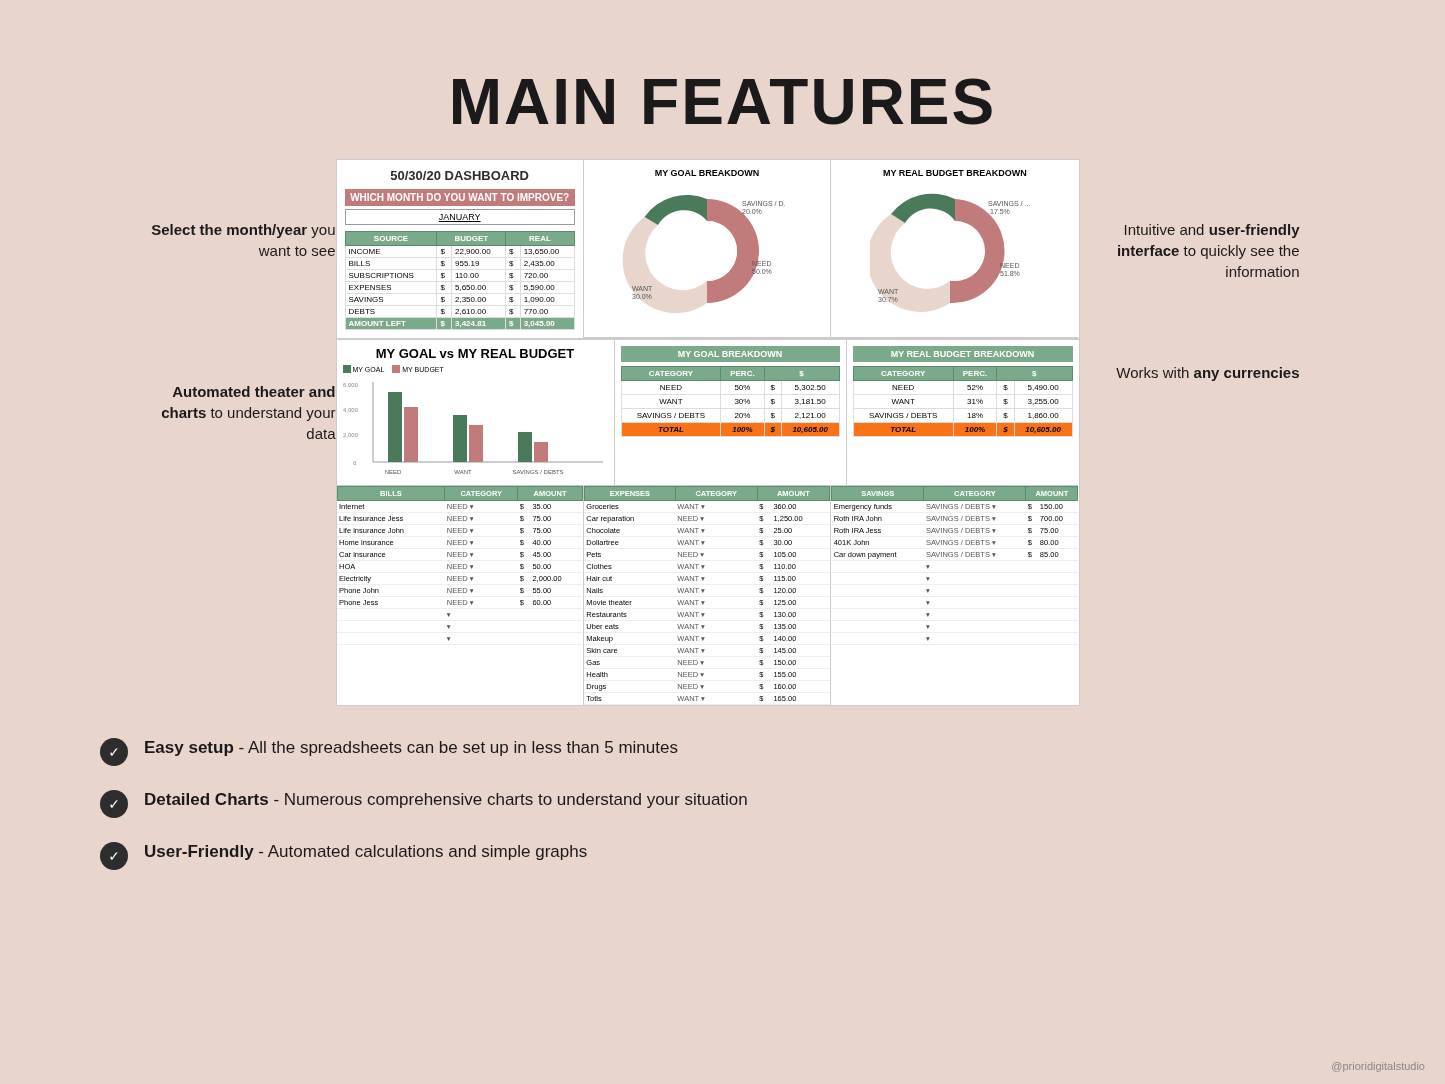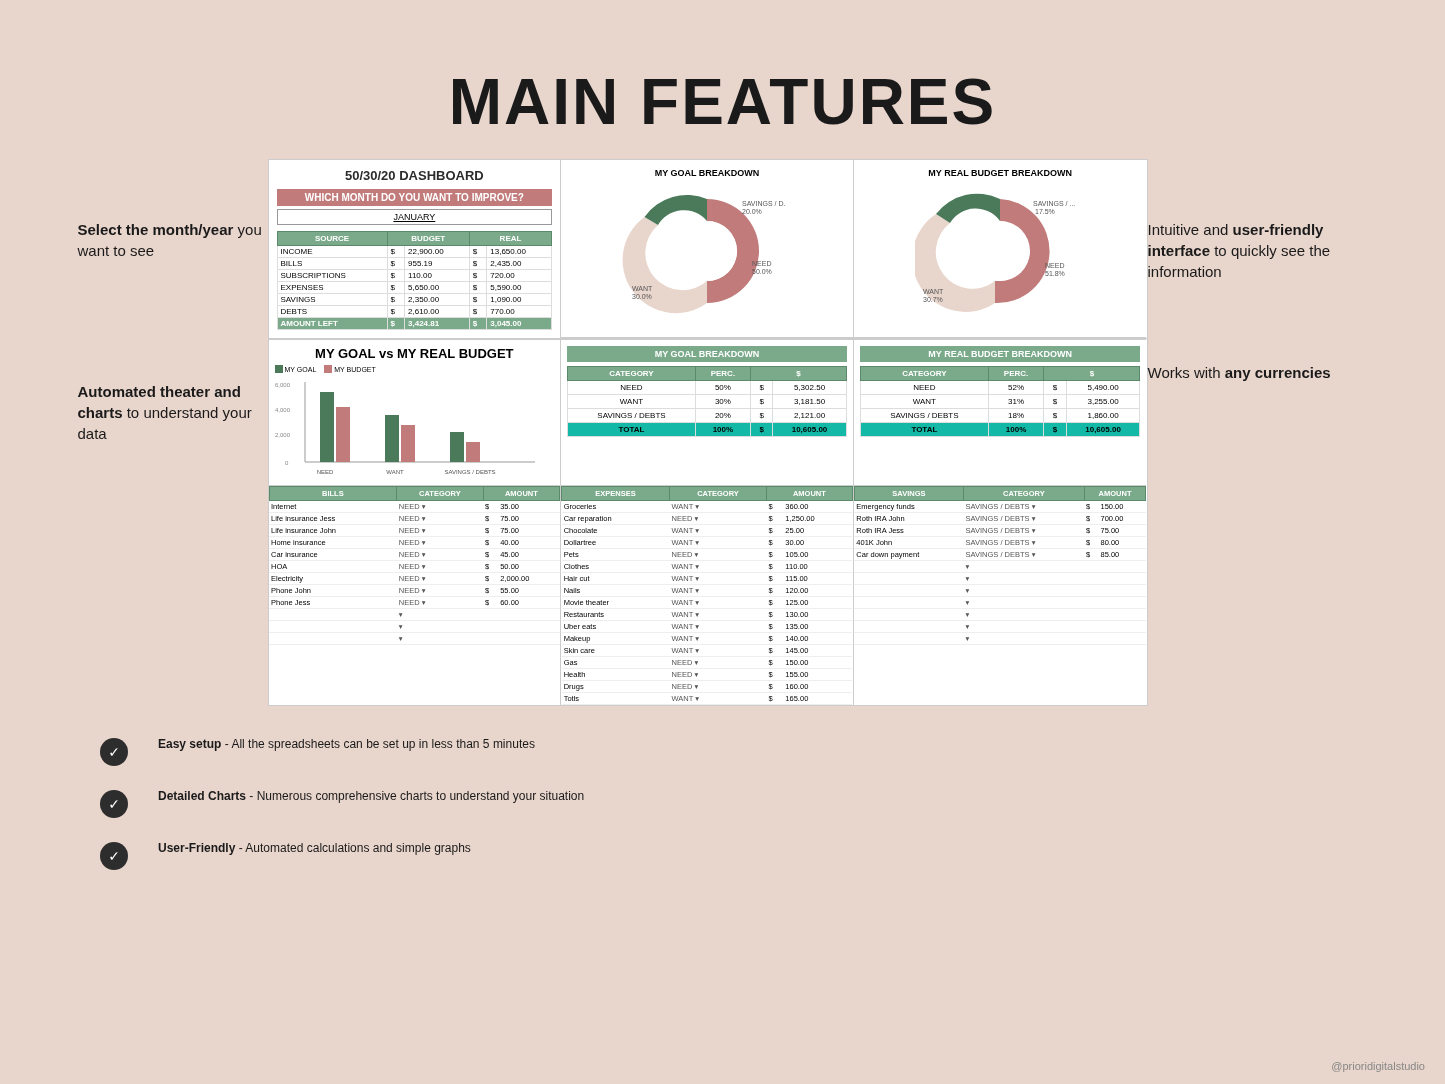--- a/index.html
+++ b/index.html
@@ -38,26 +38,27 @@
       display: flex;
       flex-direction: column;
       justify-content: space-between;
       padding-top: 40px;
       gap: 80px;
     }
     .annotation-text {
       font-size: 15px;
       line-height: 1.4;
       color: #1a1a1a;
+      text-align: right;
     }
     .annotation-text strong { font-weight: 700; }
     .spreadsheet-wrapper {
       background: white;
       border: 1px solid #ccc;
-      width: 880px;
+      width: 744px;
       flex-shrink: 0;
       padding: 0;
       font-size: 9px;
     }
     
     .dashboard-grid {
       display: grid;
       grid-template-columns: 1fr 1fr 1fr;
       border-bottom: 1px solid #ccc;
     }
@@ -139,21 +140,22 @@
       text-align: center;
       border: 1px solid #5a8a6a;
     }
     .goal-table td {
       padding: 2px 4px;
       border: 1px solid #ddd;
       text-align: center;
     }
     .goal-table tr:last-child td {
       font-weight: bold;
-      background: #14b8a6;
+      background: #f97316;
+      font-style: italic;
     }
     
     .bottom-grid {
       display: grid;
       grid-template-columns: 1fr 1fr 1fr;
     }
     .bottom-panel {
       border-right: 1px solid #ccc;
       border-top: 1px solid #ccc;
     }
@@ -195,24 +197,23 @@
       border-radius: 50%;
       display: flex;
       align-items: center;
       justify-content: center;
       color: white;
       font-size: 14px;
       flex-shrink: 0;
       margin-top: 2px;
     }
     .bullet-text {
-      font-size: 12px;
+      font-size: 17px;
       color: #1a1a1a;
       line-height: 1.4;
-      margin-left: 14px;
     }
     .bullet-text strong { font-weight: 700; }
     .watermark {
       position: absolute;
       bottom: 12px;
       right: 20px;
       font-size: 11px;
       color: #888;
     }
     .chart-panel-top {

